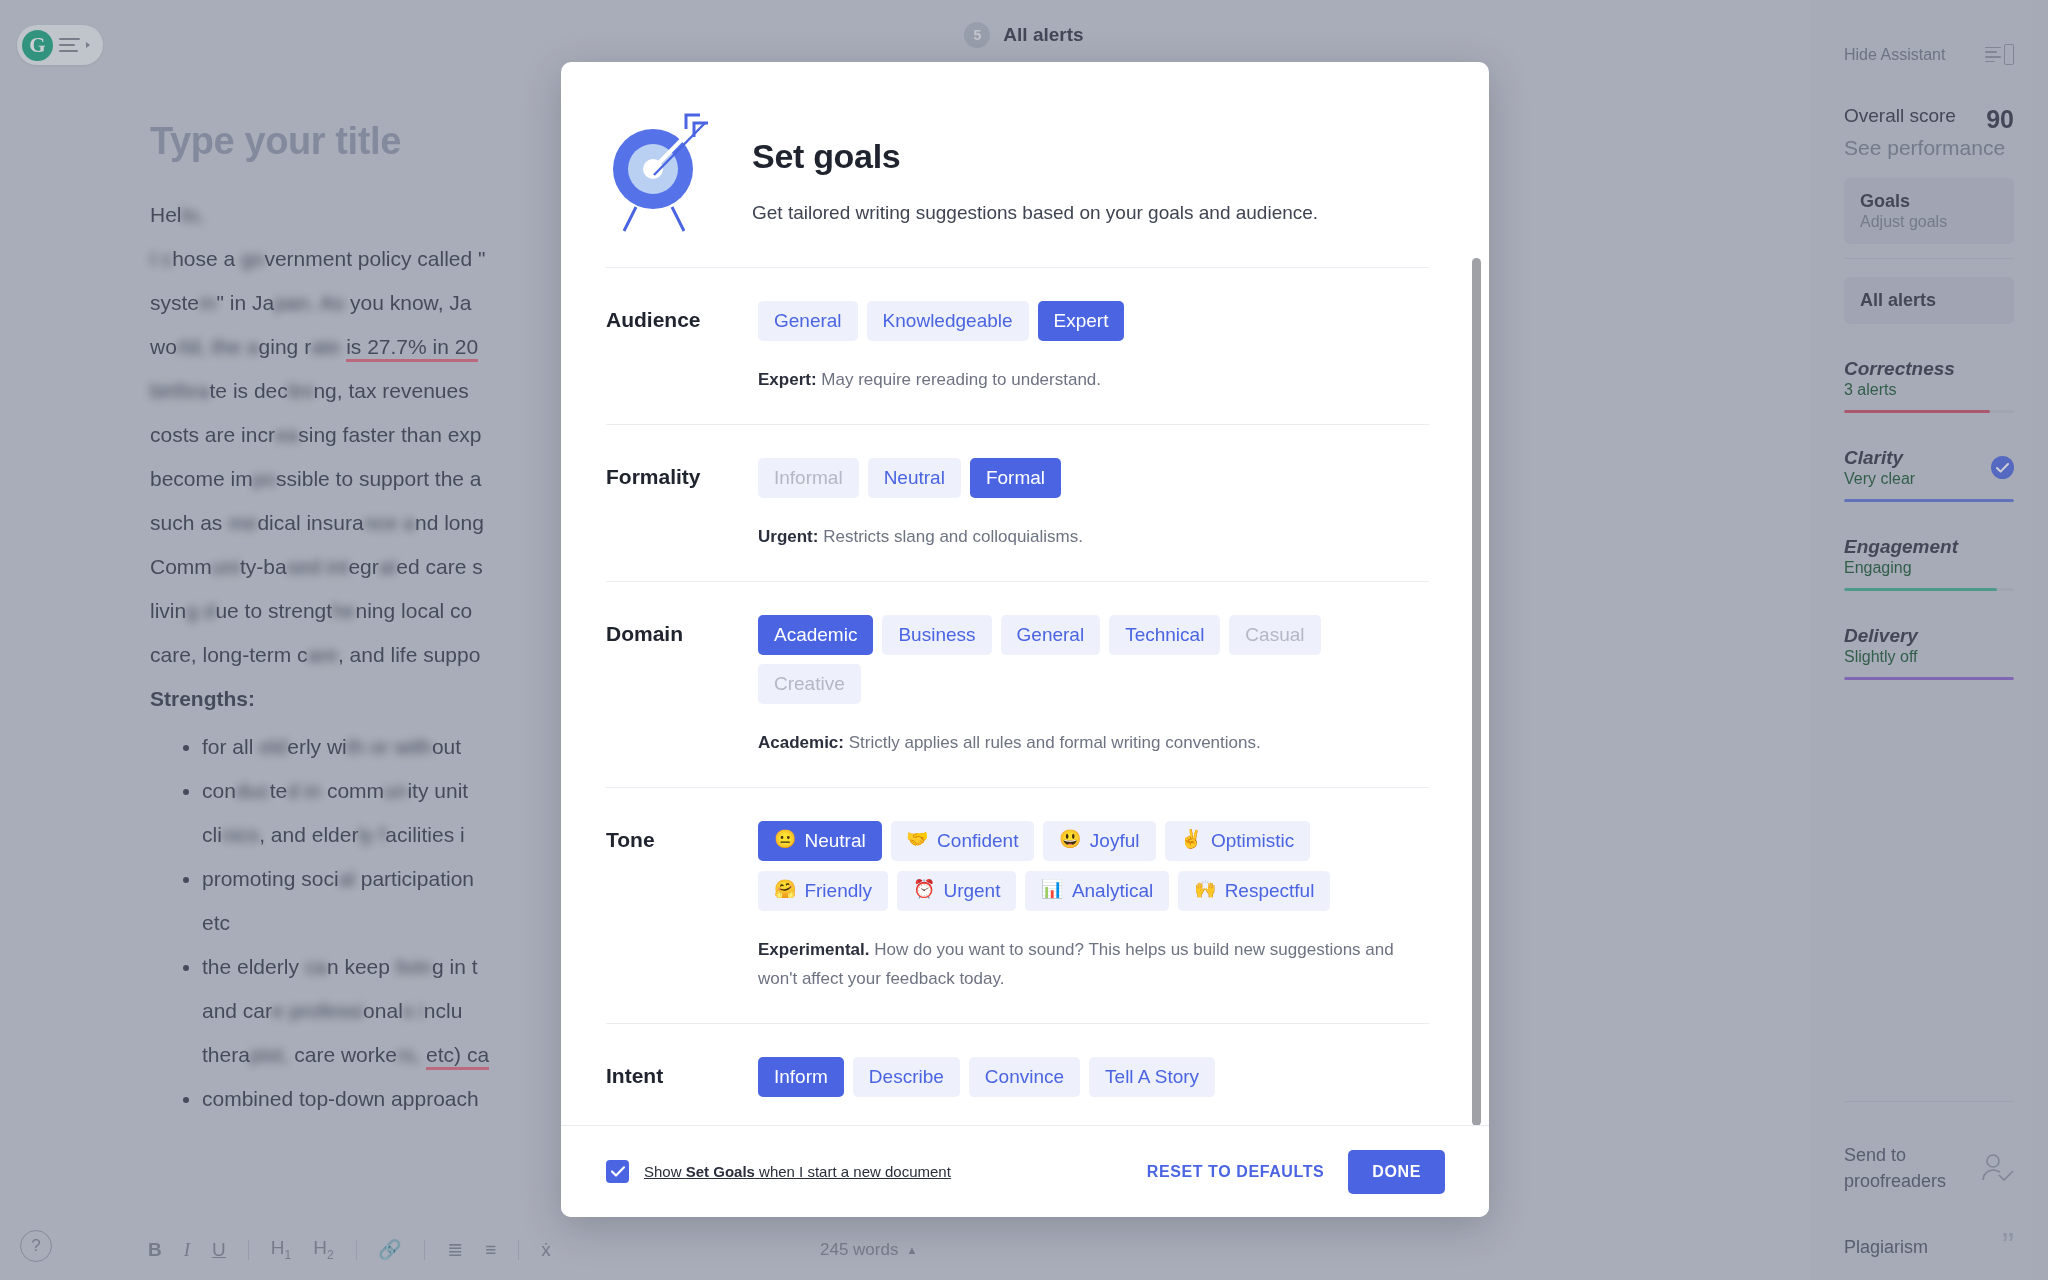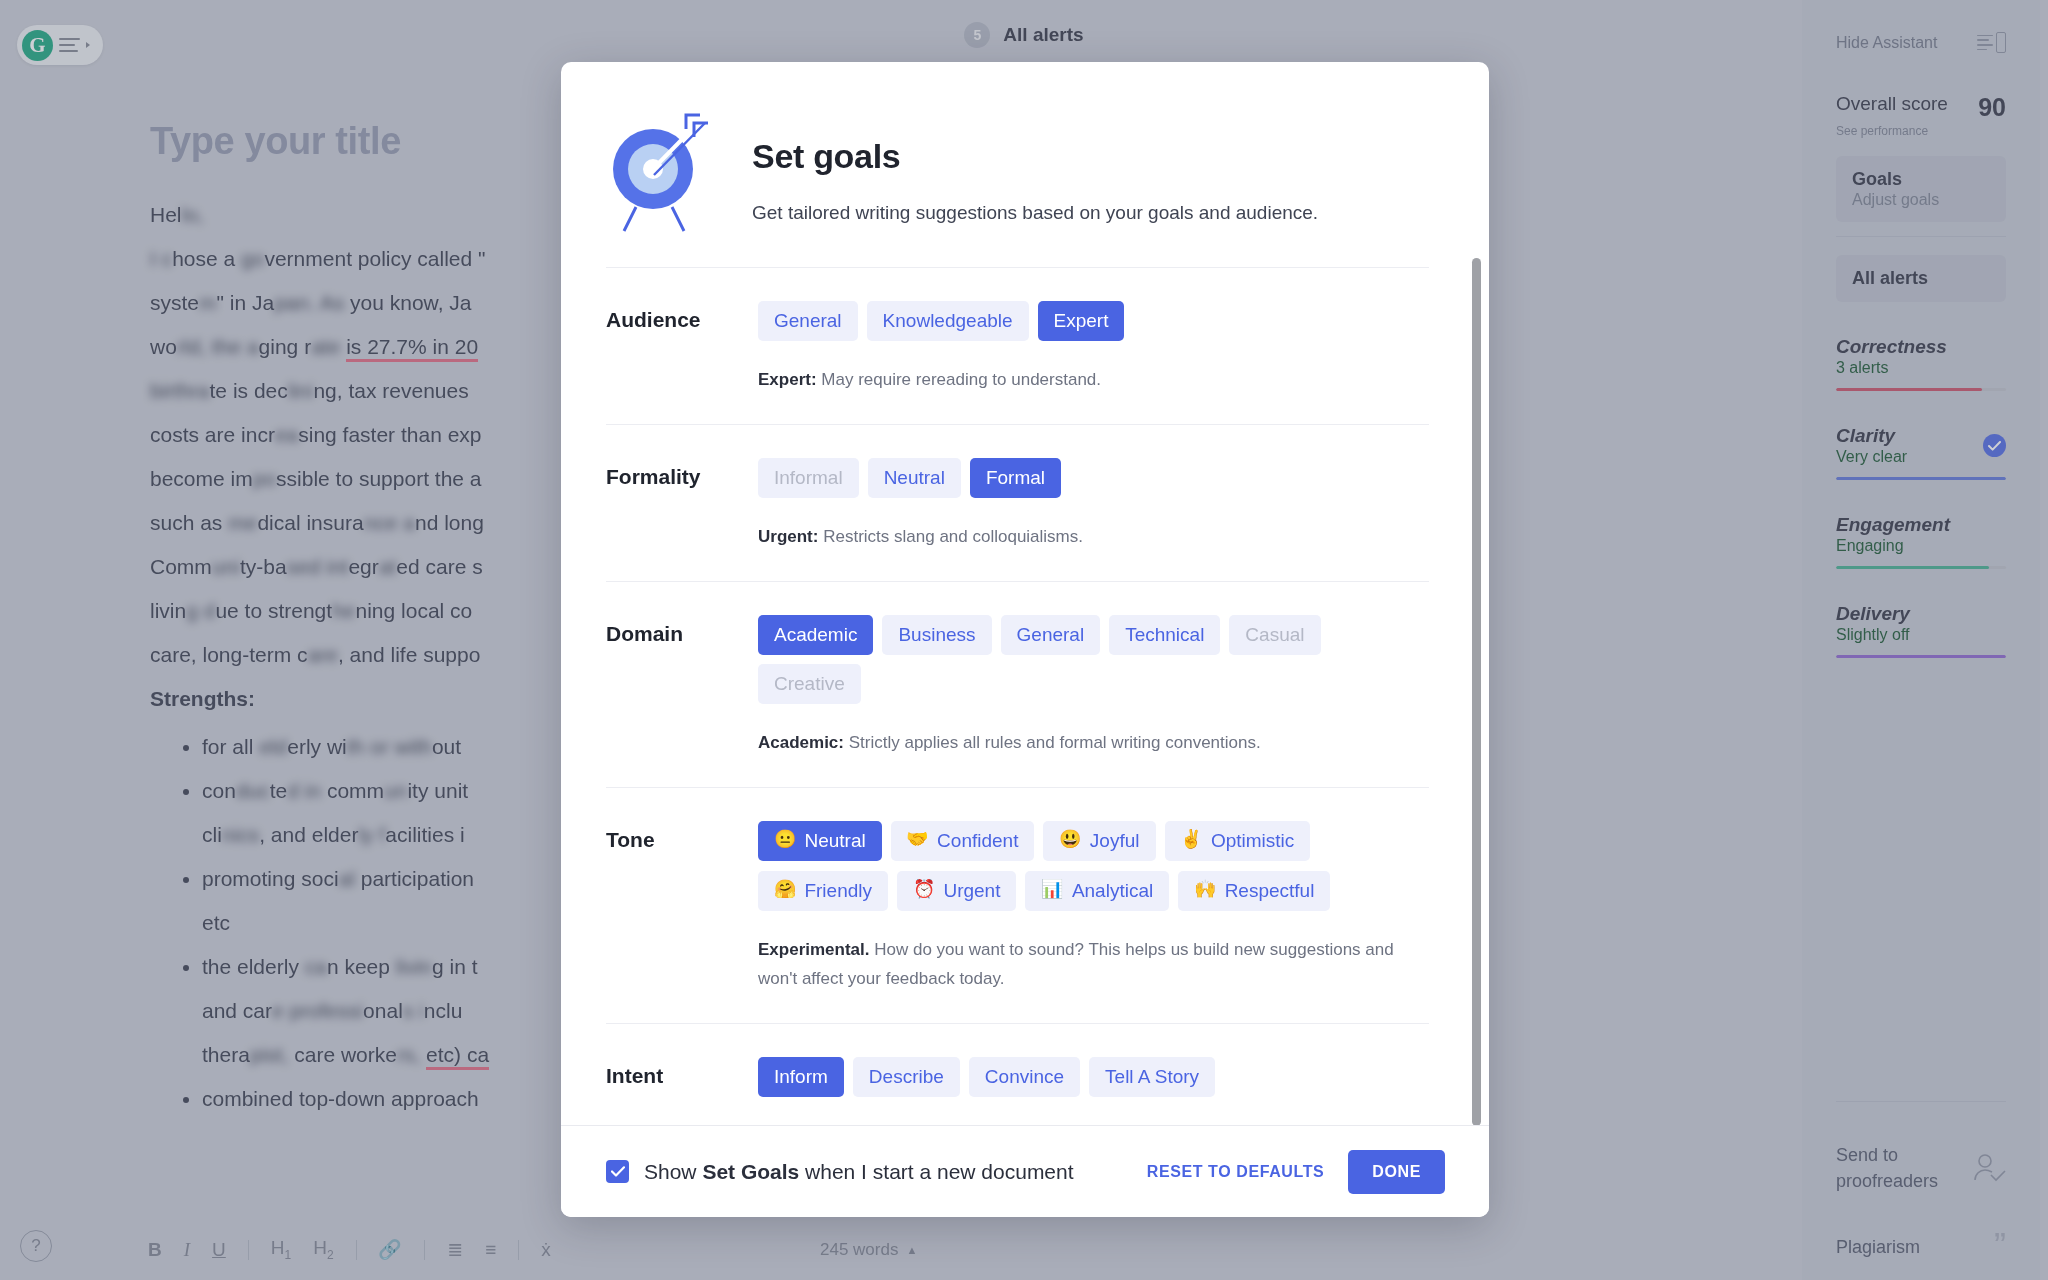--- a/index.html
+++ b/index.html
@@ -71,39 +71,39 @@
     font-size: 17px; color: #7d8291; display:flex; align-items:center; gap:8px;
   }
   .help-btn {
     position: absolute; left: 20px; bottom: 18px; width: 32px; height: 32px;
     border-radius: 50%; border: 1.6px solid #9197a6; color: #7d8291;
     font-size: 17px; display: flex; align-items: center; justify-content: center;
   }
 
   
   .sidebar {
-    position: absolute; right: 8px; top: 0; width: 238px; height: 1280px;
-    background: #c4c8d3; padding: 4px 34px;
+    position: absolute; right: 0; top: 0; width: 238px; height: 1280px;
+    background: #c4c8d3; padding: 16px 34px;
   }
   .sb-hide {
     display:flex; align-items:center; justify-content:space-between;
     padding-top: 28px; color:#6f7587; font-size:16px;
   }
   .panel-icon { display:flex; gap:3px; align-items:center; }
   .panel-icon .lines { display:flex; flex-direction:column; gap:3px;}
   .panel-icon .lines i { display:block; height:1.7px; background:#8b91a1; width:16px; border-radius:1px;}
   .panel-icon .lines i:nth-child(2){width:12px;}
   .panel-icon .lines i:nth-child(3){width:16px;}
   .panel-icon .lines i:nth-child(4){width:10px;}
   .panel-icon .box { width:10px; height:21px; border:1.7px solid #8b91a1; border-radius:2px;}
 
   .sb-score { margin-top: 40px; display:flex; justify-content:space-between; align-items:flex-start;}
   .sb-score .lbl { font-size: 19px; color:#2e3142; font-weight:400;}
   .sb-score .val { font-size: 25px; color:#2e3142; font-weight:700;}
-  .sb-sub { font-size:12px; color:#797f90; margin-top:2px; }
+  .sb-sub { font-size:21px; color:#797f90; margin-top:2px; }
 
   .sb-card {
     margin-top: 18px; background: #bcc0cd; border-radius: 6px;
     padding: 13px 16px;
   }
   .sb-card .t { font-size:18px; font-weight:700; color:#2e3142;}
   .sb-card .s { font-size:16px; color:#797f90; margin-top:1px;}
   .sb-div { height:1px; background:#b7bbc8; margin: 14px 0; }
   .sb-card.alerts { padding: 13px 16px; }
 
@@ -183,21 +183,21 @@
     background: #9fa1a6; border-radius: 5px;
   }
   .modal-footer {
     height: 92px; flex: none; border-top: 1px solid #e9eaef;
     display:flex; align-items:center; padding: 0 44px 0 45px; background:#fff;
   }
   .cbx {
     width:23px;height:23px;border-radius:4px;background:#4a64e2;flex:none;
     display:flex;align-items:center;justify-content:center;margin-right:15px;
   }
-  .cbx-label { font-size:21px; color:#2b2f3c; }
+  .cbx-label { font-size:15px; color:#2b2f3c;text-decoration:underline; }
   .cbx-label b { font-weight:700; }
   .footer-spacer { flex: 1; }
   .btn-reset {
     background: none; border: none; color:#4a64e2; font-size:16px; font-weight:700;
     letter-spacing:.6px; margin-right: 24px; cursor:pointer;
     font-family: "Liberation Sans", sans-serif;
   }
   .btn-done {
     background: #4a64e2; color:#fff; border:none; border-radius:5px;
     font-size:16px; font-weight:700; letter-spacing:.6px; padding: 13px 24px;

